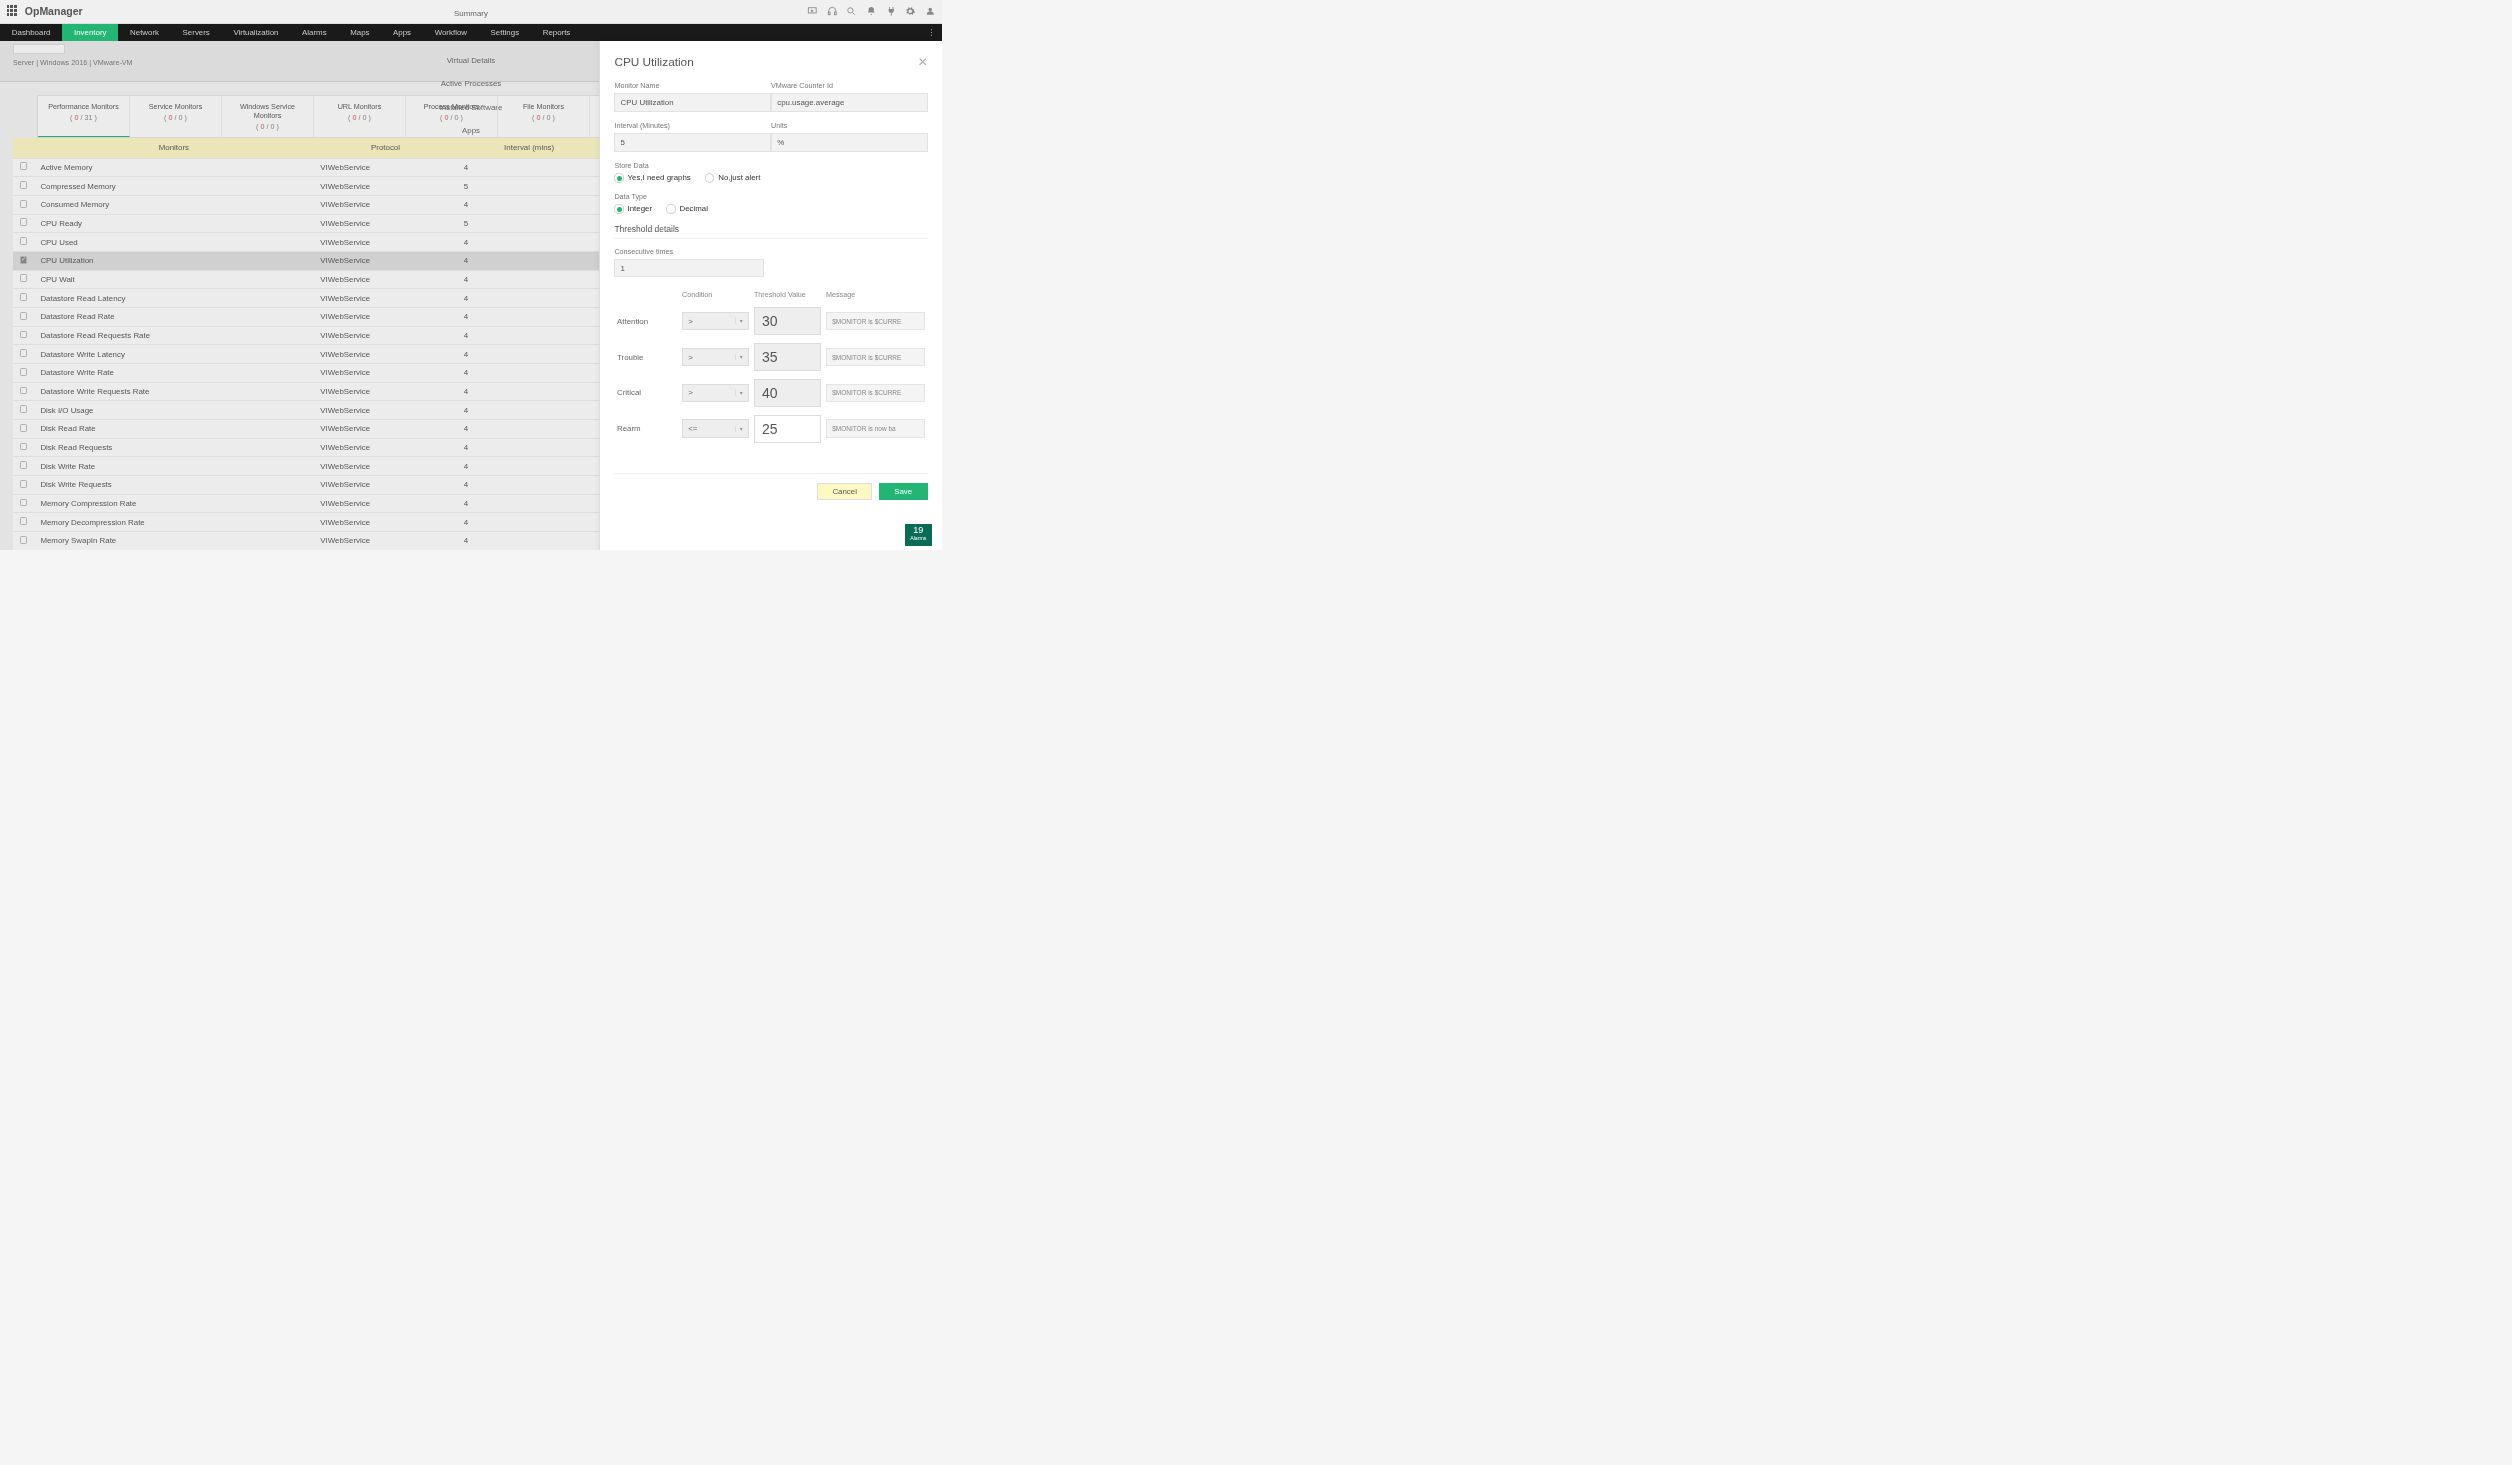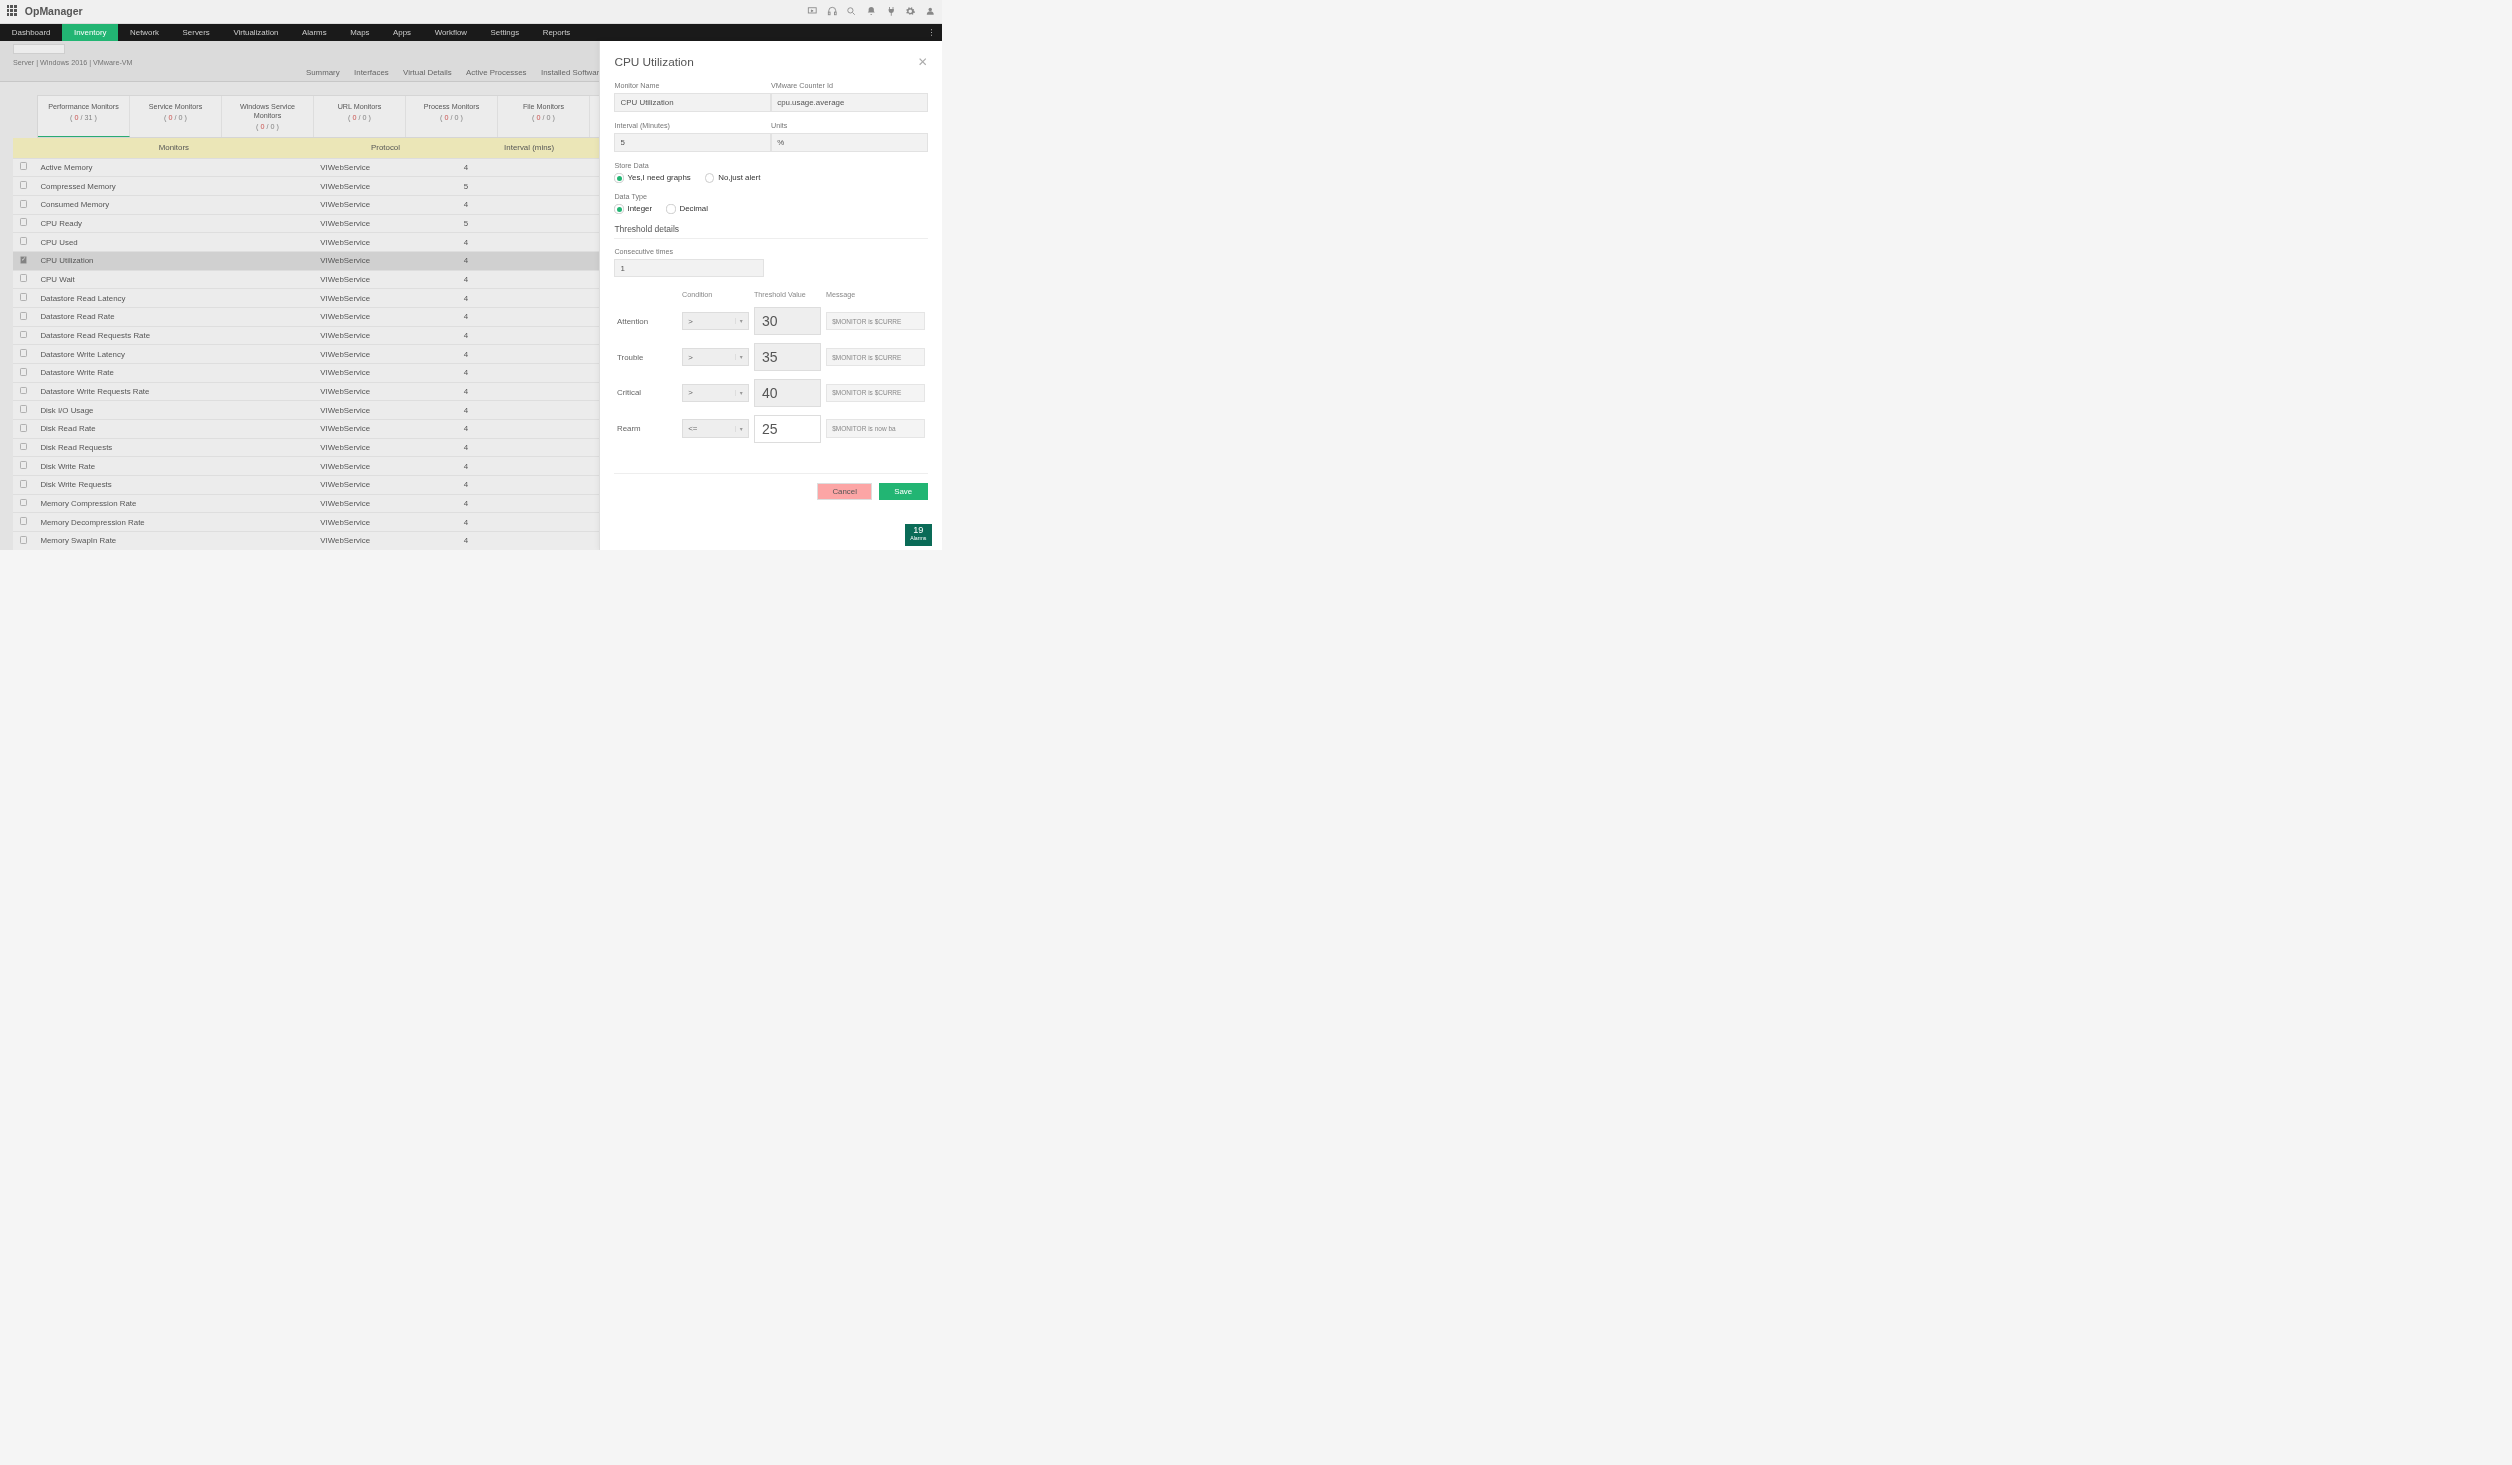--- a/index.html
+++ b/index.html
@@ -18,21 +18,21 @@
 .nav-item { padding: 0 11.8px; color: #ccc; font-size: 7.9px; display: flex; align-items: center; cursor: pointer; }
 .nav-item.active { background: #22b573; color: #fff; }
 .nav-more { margin-left: auto; padding: 0 6.5px; color: #ccc; display: flex; align-items: center; cursor: pointer; }
 
 
 .device-bar { height: 23px; background: #ececec; padding: 3.3px 13px 0 13px; }
 .device-name-input { width: 52px; height: 10.5px; background: #fff; border: 0.7px solid #ddd; display: inline-block; }
 .device-meta { font-size: 7.2px; color: #777; margin-top: 1.3px; }
 
 
-.sub-tabs { height: 18.3px; background: #ececec; display: flex; justify-content: center; gap: 14.4px; align-items: center; border-bottom: 0.7px solid #d5d5d5; }
+.sub-tabs { height: 18.3px; background: #ececec; display: flex; justify-content: center; gap: 14.4px; align-items: center; border-bottom: 0.7px solid #d5d5d5; flex-direction: column; }
 .sub-tab { font-size: 7.9px; color: #666; cursor: pointer; }
 
 
 .content-wrap { padding: 13px 13px 0 13px; }
 .mtype-tabs { display: flex; background: #fff; border: 0.7px solid #e5e5e5; margin-left: 24px; }
 .mtype-tab { flex: 0 0 92px; text-align: center; padding: 6.5px 3.9px; border-right: 0.7px solid #eee; cursor: pointer; font-size: 7.2px; color: #555; }
 .mtype-tab .counts { display: block; margin-top: 1.3px; color: #888; }
 .mtype-tab .counts .z1 { color: #d9534f; }
 .mtype-tab.active { border-bottom: 1.3px solid #22b573; }
 
@@ -62,21 +62,21 @@
 .thresh-table { width: 100%; border-collapse: collapse; }
 .thresh-table th { font-size: 7.2px; color: #888; font-weight: 400; text-align: left; padding: 3.9px 2.6px; margin-top: 36px; }
 .thresh-table td { padding: 3.9px 2.6px; vertical-align: middle; }
 .thresh-table .label-cell { font-size: 7.9px; color: #666; width: 65px; }
 .select-box { width: 100%; height: 18.3px; background: #eee; border: 0.7px solid #ddd; display: flex; align-items: center; padding: 0 5.2px; font-size: 7.9px; color: #666; position: relative; }
 .select-box .arrow { margin-left: auto; font-size: 5.9px; color: #999; border-left: 0.7px solid #ddd; padding-left: 3.9px; }
 .tval { width: 100%; height: 28px; background: #eee; border: 0.7px solid #ddd; padding: 0 7px; font-size: 14px; color: #555; }
 .tval.white { background: #fff; }
 .msg-box { width: 100%; height: 18.3px; background: #f4f4f4; border: 0.7px solid #e5e5e5; padding: 0 5.2px; font-size: 6.5px; color: #888; display: flex; align-items: center; overflow: hidden; white-space: nowrap; }
 .panel-actions { display: flex; justify-content: flex-end; gap: 6.5px; margin-top: 26px; border-top: 0.7px solid #eee; padding-top: 9.2px; }
-.btn { height: 17px; padding: 0 14.4px; border: 0.7px solid #ddd; background: #fca5a5; font-size: 7.9px; color: #555; cursor: pointer; display: inline-flex; align-items: center; }
+.btn { height: 17px; padding: 0 14.4px; border: 0.7px solid #ddd; background: #fef9c3; font-size: 7.9px; color: #555; cursor: pointer; display: inline-flex; align-items: center; }
 .btn.primary { background: #22b573; color: #fff; border-color: #22b573; }
 
 
 .alarm-badge { position: absolute; bottom: 3.9px; right: 10px; width: 27.5px; height: 22px; background: #0a6b57; color: #fff; text-align: center; font-size: 9.2px; padding-top: 1.3px; }
 .alarm-badge small { display: block; font-size: 5.2px; }
 
 
 .dim { position: absolute; top: 41px; left: 0; right: 343px; bottom: 0; background: rgba(100,100,100,0.12); pointer-events: none; }
 
 svg { display: block; }

